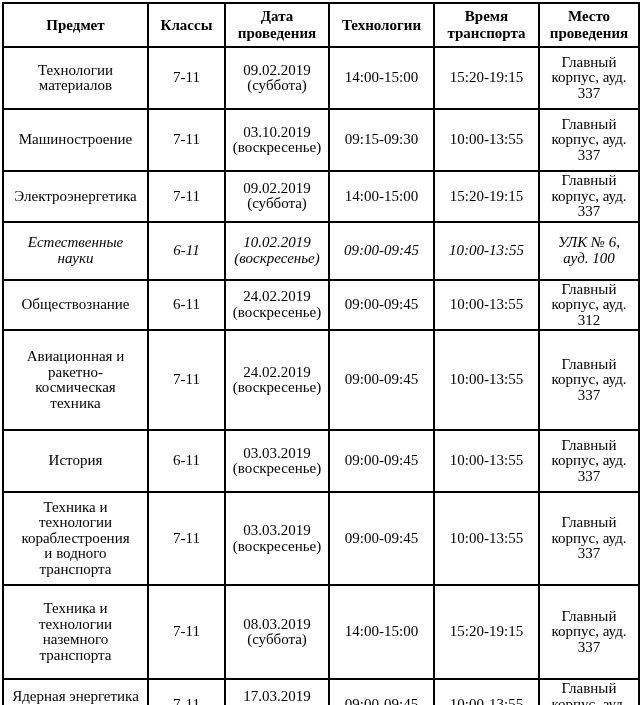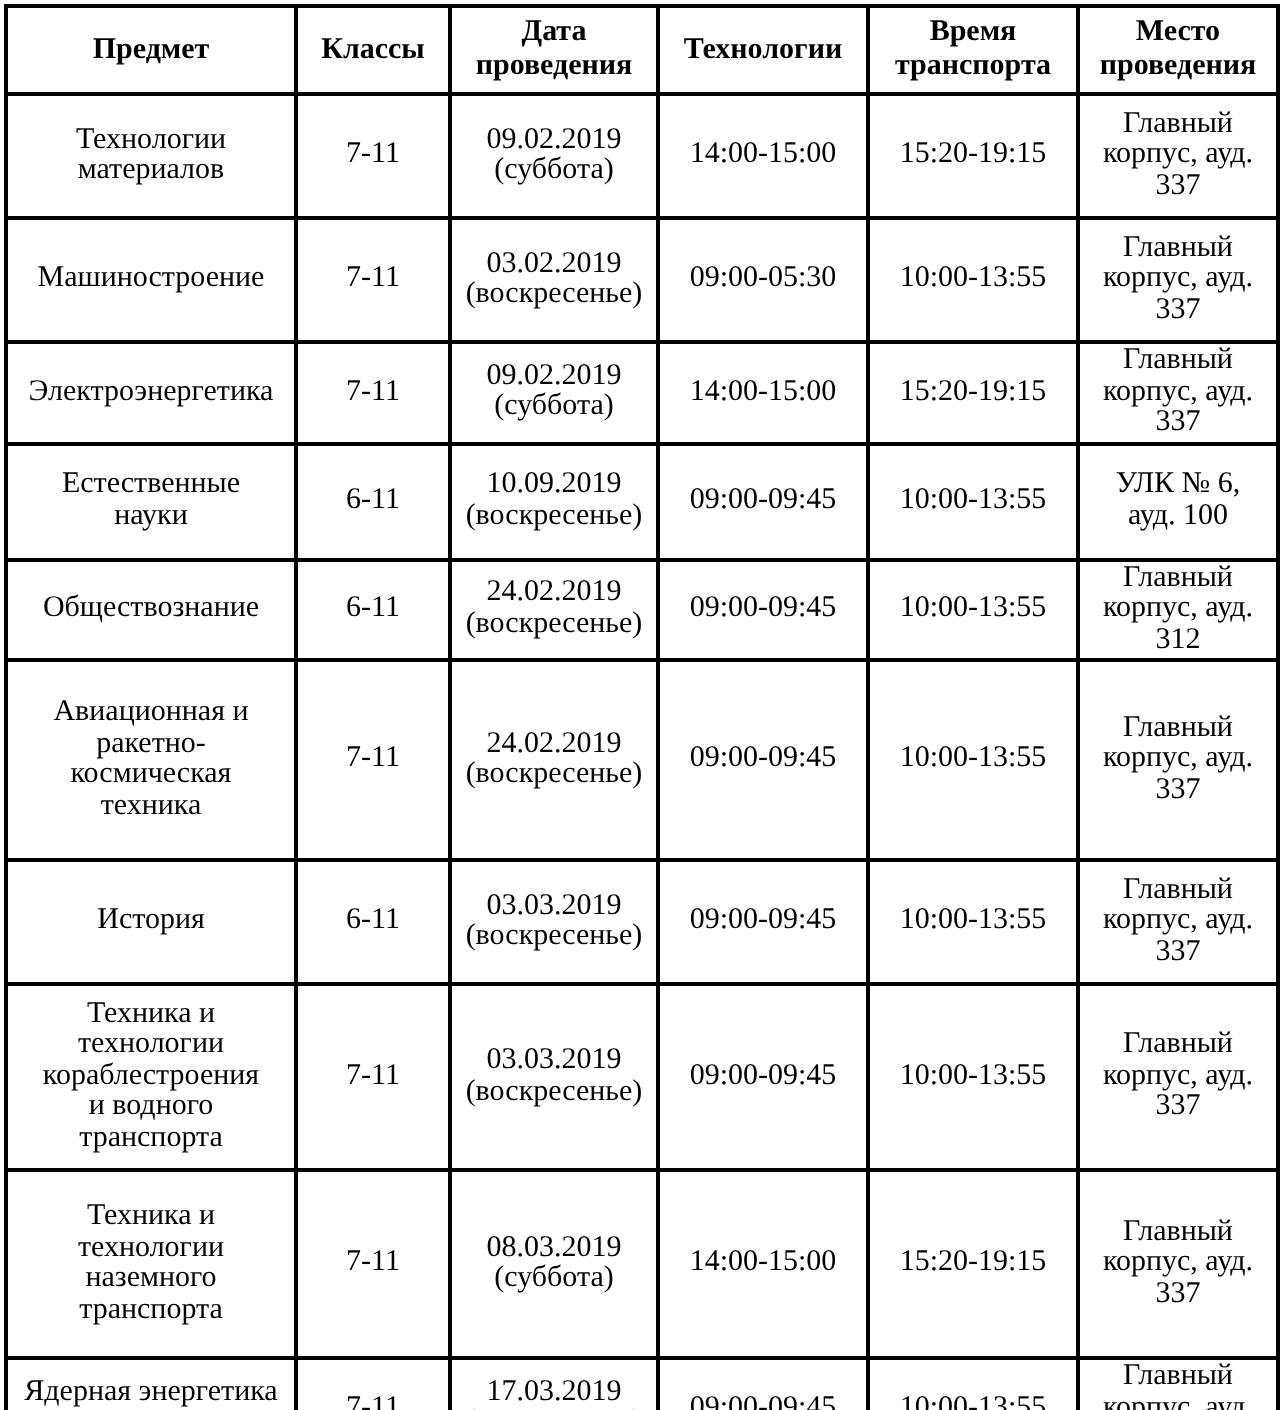--- a/index.html
+++ b/index.html
@@ -28,21 +28,21 @@
     overflow: hidden;
   }
   .schedule th {
     font-weight: bold;
     line-height: 17px;
   }
   thead tr          { height: 44px; }
   tbody tr:nth-child(1)  { height: 62px; }
   tbody tr:nth-child(2)  { height: 62px; }
   tbody tr:nth-child(3)  { height: 47px; }
-  tbody tr:nth-child(4)  { height: 58px; }
+  tbody tr:nth-child(4)  { height: 58px; font-style: italic; }
   tbody tr:nth-child(5)  { height: 46px; }
   tbody tr:nth-child(6)  { height: 100px; }
   tbody tr:nth-child(7)  { height: 62px; }
   tbody tr:nth-child(8)  { height: 93px; }
   tbody tr:nth-child(9)  { height: 94px; }
   tbody tr:nth-child(10) { height: 48px; }
 </style>
 </head>
 <body>
 
@@ -77,44 +77,44 @@
 (суббота)</td>
       <td>14:00-15:00</td>
       <td>15:20-19:15</td>
       <td>Главный
 корпус, ауд.
 337</td>
     </tr>
     <tr>
       <td>Машиностроение</td>
       <td>7-11</td>
-      <td>03.02.2019
+      <td>03.10.2019
 (воскресенье)</td>
-      <td>09:00-05:30</td>
+      <td>09:15-09:30</td>
       <td>10:00-13:55</td>
       <td>Главный
 корпус, ауд.
 337</td>
     </tr>
     <tr>
       <td>Электроэнергетика</td>
       <td>7-11</td>
       <td>09.02.2019
 (суббота)</td>
       <td>14:00-15:00</td>
       <td>15:20-19:15</td>
       <td>Главный
 корпус, ауд.
 337</td>
     </tr>
     <tr>
       <td>Естественные
 науки</td>
       <td>6-11</td>
-      <td>10.09.2019
+      <td>10.02.2019
 (воскресенье)</td>
       <td>09:00-09:45</td>
       <td>10:00-13:55</td>
       <td>УЛК № 6,
 ауд. 100</td>
     </tr>
     <tr>
       <td>Обществознание</td>
       <td>6-11</td>
       <td>24.02.2019

